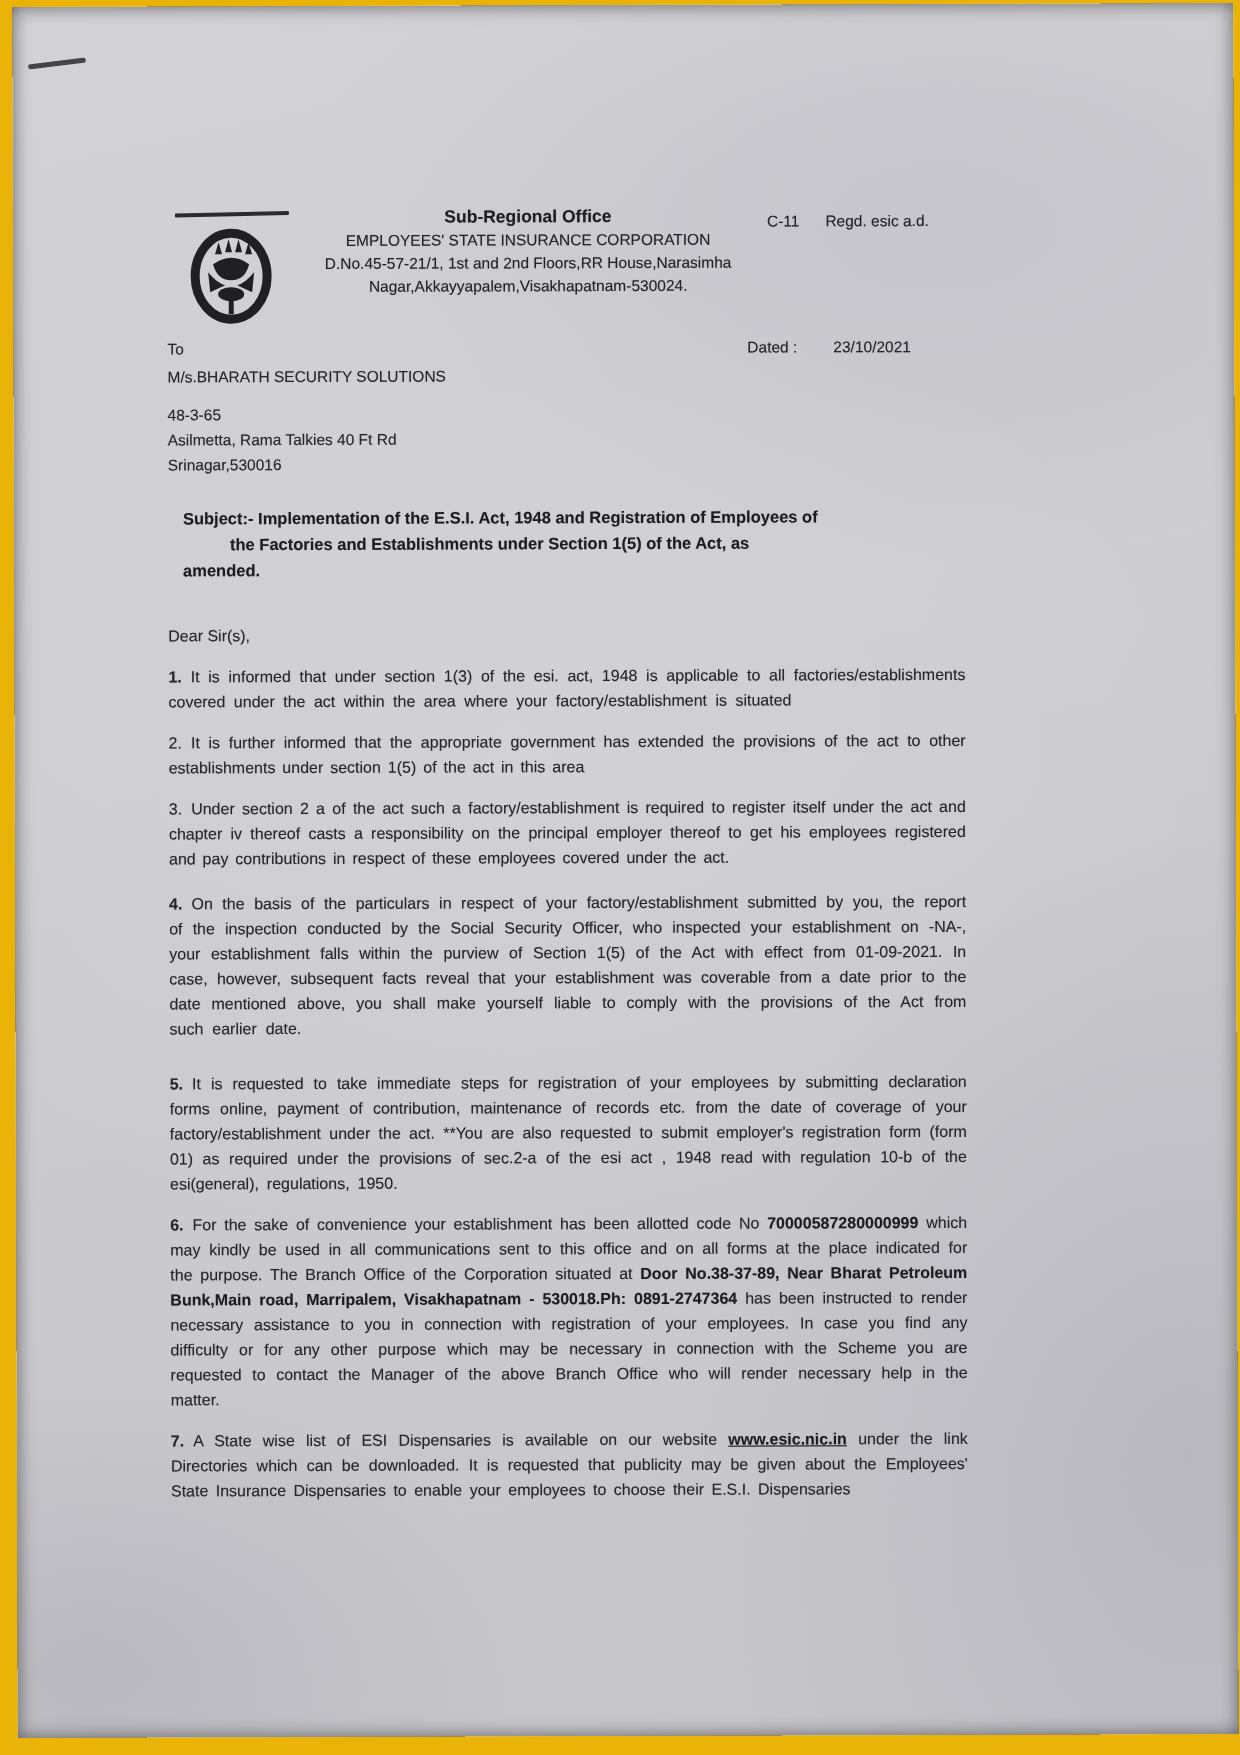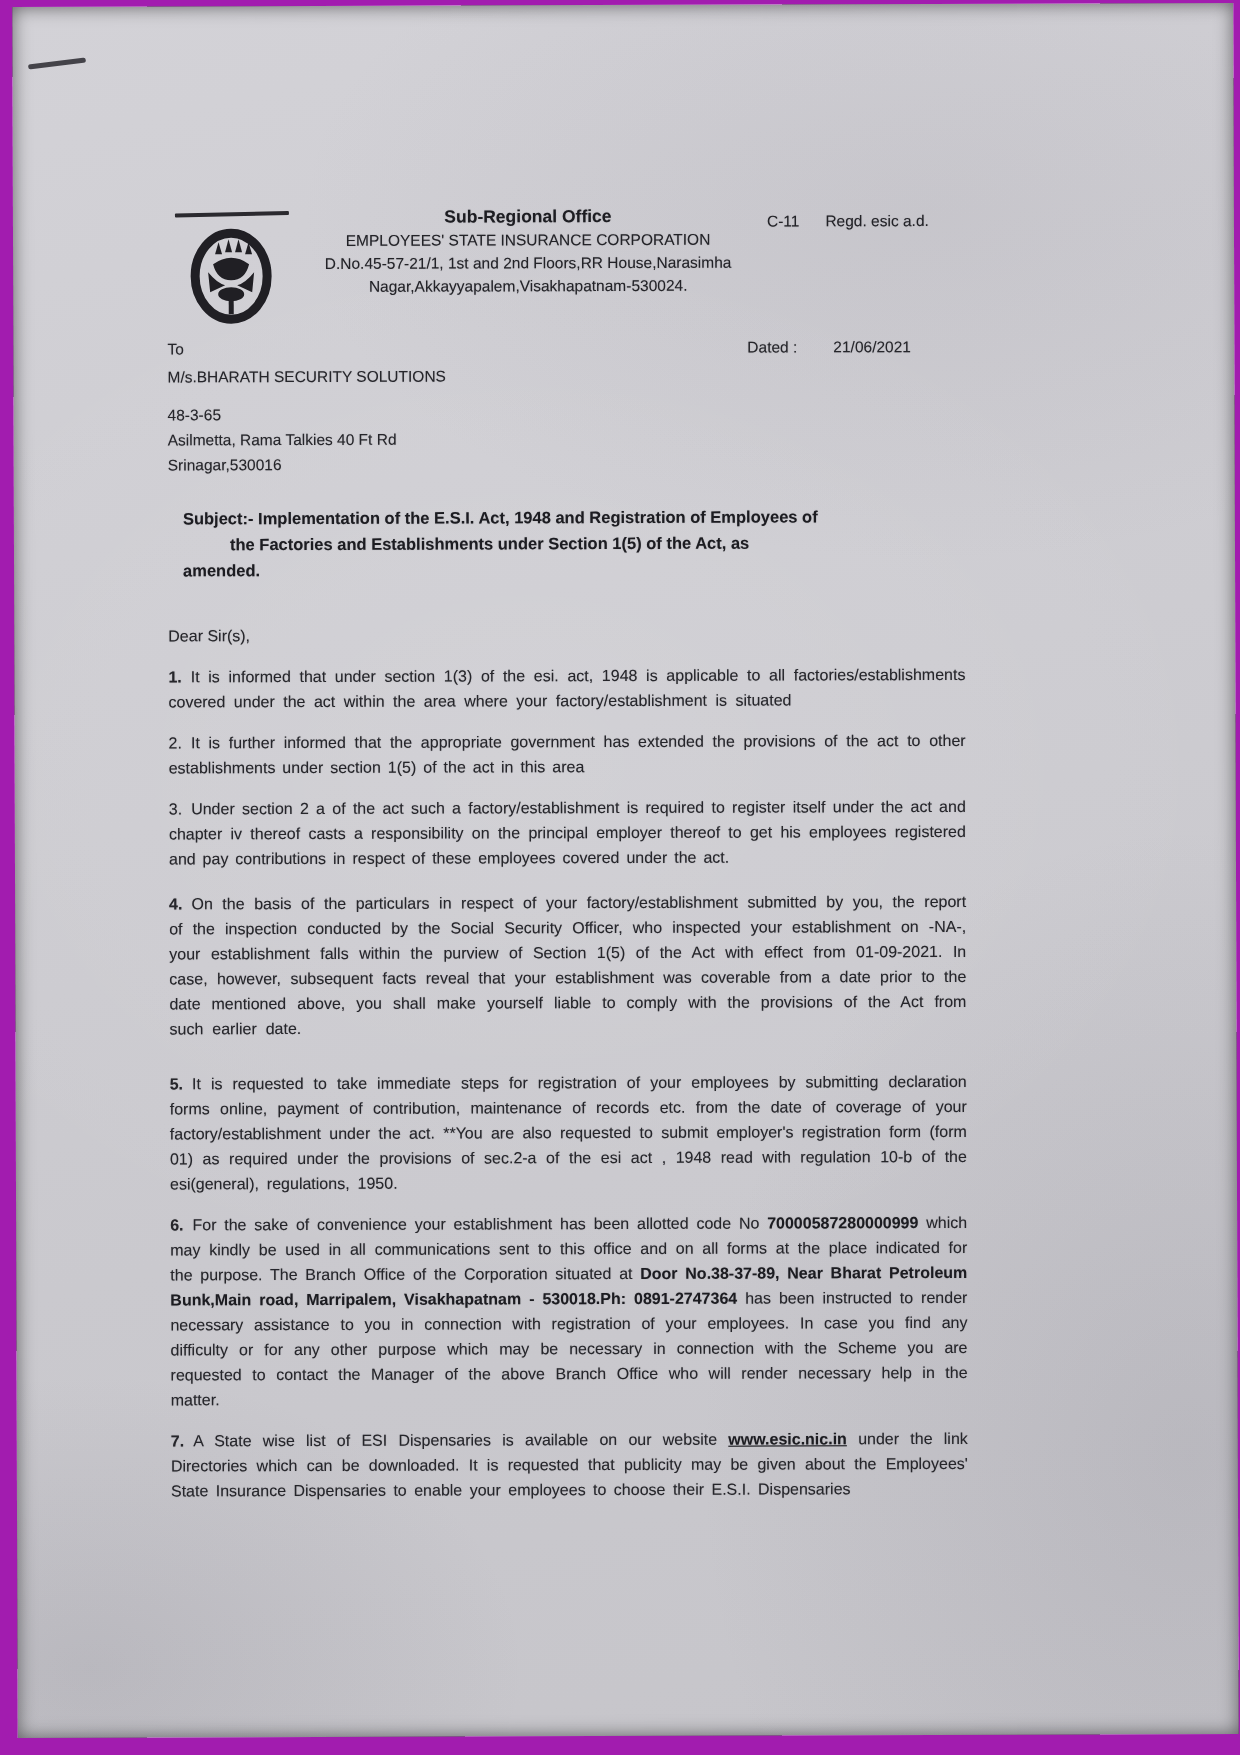--- a/index.html
+++ b/index.html
@@ -3,21 +3,21 @@
 <meta charset="utf-8">
 <style>
   html,body{margin:0;padding:0;}
   body{
     width:1240px;height:1755px;
     font-family:"Liberation Sans", sans-serif;
     background:#141317;
   }
   .page{
     position:relative;width:1240px;height:1755px;
-    background:#a21caf;overflow:hidden;
+    background:#eab308;overflow:hidden;
   }
   .paper{
     position:absolute;left:15px;top:5px;right:4px;bottom:19px;
     background:linear-gradient(168deg,#d3d2d7 0%,#cecdd2 35%,#cac9ce 65%,#c6c5ca 100%);
     transform:rotate(-0.18deg);
     transform-origin:50% 50%;
     box-shadow:0 0 18px rgba(0,0,0,0.55) inset;
   }
   .shade{
     position:absolute;inset:0;pointer-events:none;
@@ -108,21 +108,21 @@
         <div class="lh-right">
           <span>C-11</span>
           <span>Regd. esic a.d.</span>
         </div>
       </div>
 
       <div class="meta-row">
         <span>To</span>
         <div class="dated">
           <span>Dated :</span>
-          <span>21/06/2021</span>
+          <span>23/10/2021</span>
         </div>
       </div>
 
       <div class="recip-name">M/s.BHARATH SECURITY SOLUTIONS</div>
       <div class="recip-addr">
         <div>48-3-65</div>
         <div>Asilmetta, Rama Talkies 40 Ft Rd</div>
         <div>Srinagar,530016</div>
       </div>
 

